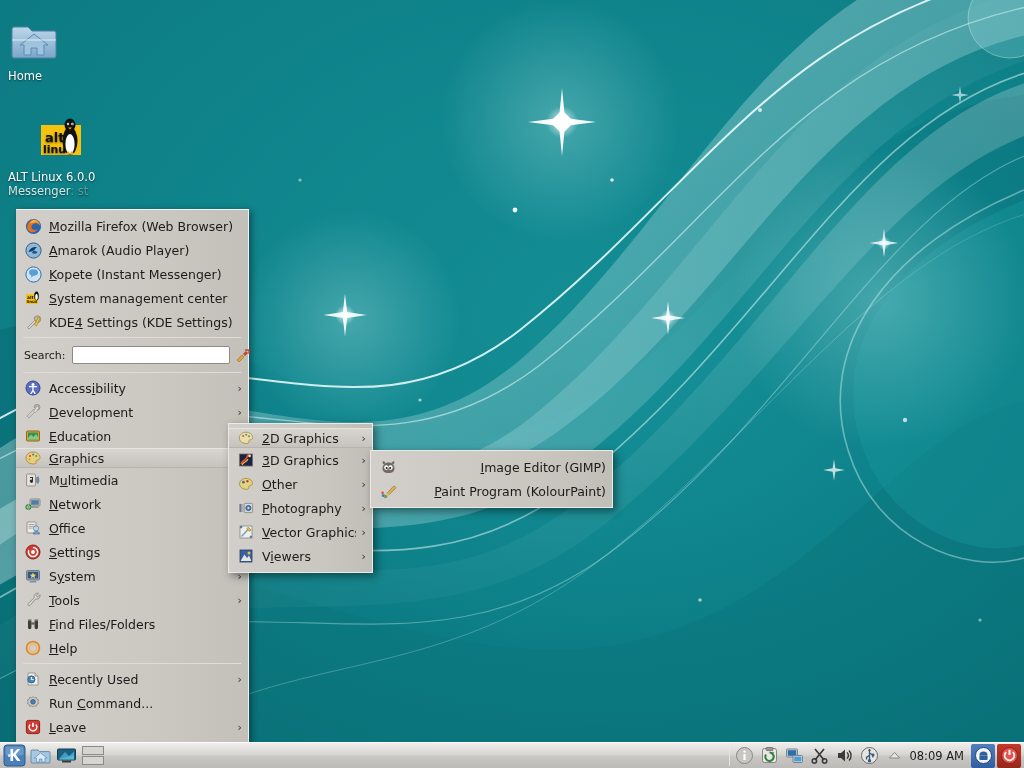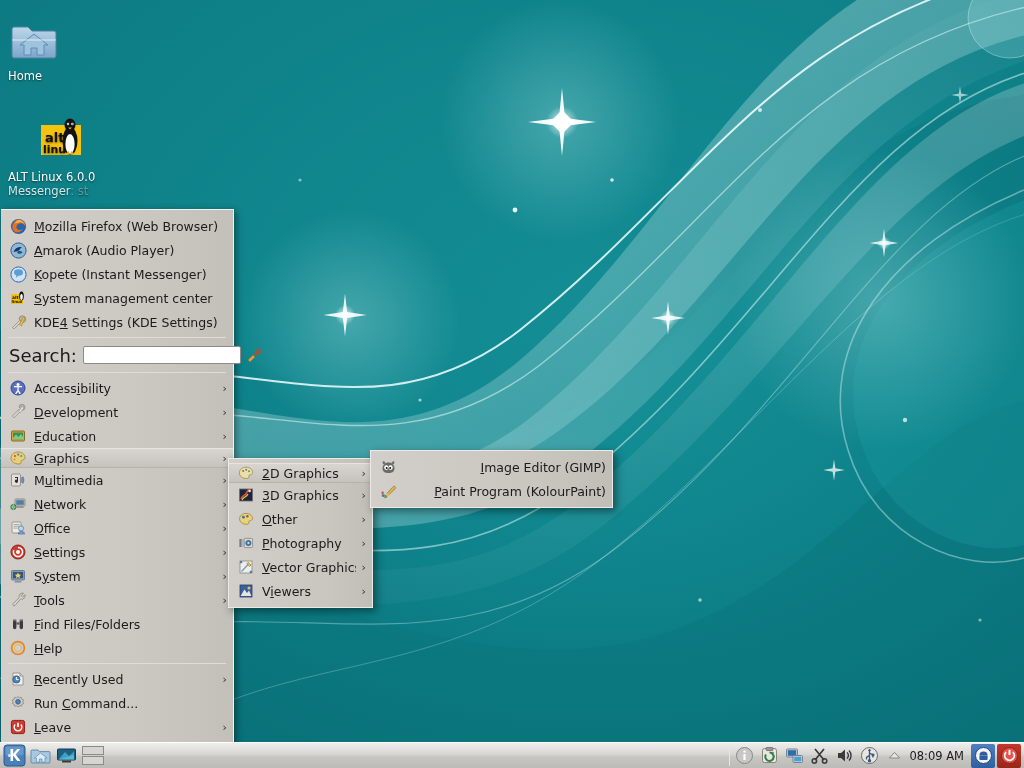--- a/index.html
+++ b/index.html
@@ -23,21 +23,21 @@
     text-shadow: 0 1px 2px rgba(0,0,0,.55);
   }
   .desk-icon .glyph { display: block; height: 52px; margin-bottom: 3px; }
   #icon-home { left: 8px; top: 14px; }
   #icon-alt  { left: 8px; top: 115px; }
   #icon-alt .sub { color: #cfe9ea; }
   #icon-alt .faint { color: rgba(190,220,222,.45); }
 
   
   #kmenu {
-    position: absolute; left: 1px; top: 209px; width: 233px;
+    position: absolute; left: 16px; top: 209px; width: 233px;
     background: linear-gradient(to right,#d2cec9 0%,#cbc7c1 60%,#c3bfb9 100%);
     border: 1px solid #f3f2f0;
     border-left: none;
     box-shadow: 2px 2px 7px rgba(0,0,0,.45);
     padding: 4px 0 4px 0;
     font-size: 12.5px; color: #1b1b1b;
   }
   .mi {
     display: flex; align-items: center; height: 24px;
     padding: 0 6px 0 8px; cursor: default; position: relative;
@@ -50,39 +50,39 @@
     background: linear-gradient(to bottom,#d8d5d1,#c6c2bc);
     border-top: 1px solid #e6e4e1; border-bottom: 1px solid #b6b2ac;
     height: 20px;
   }
   .sep { height: 1px; margin: 3px 7px; background: #b4b0aa;
          border-bottom: 1px solid #e0ddd9; }
   .u { text-decoration: underline; }
 
   
   #search-row { display: flex; align-items: center; height: 28px; padding: 0 6px 0 8px; }
-  #search-row .slabel { font-size: 18px; margin-right: 6px; }
+  #search-row .slabel { font-size: 11px; margin-right: 6px; }
   #search-input {
     flex: 1 1 auto; height: 18px; background: #fff;
     border: 1px solid #8e8a85; border-radius: 2px;
     font-size: 12px; padding: 0 3px; color: #111;
     font-family: "DejaVu Sans", "Liberation Sans", sans-serif;
   }
   #search-icon { width: 20px; height: 18px; margin-left: 4px;
                  display: flex; align-items: center; justify-content: center; }
 
   
   .submenu {
     position: absolute;
     background: linear-gradient(to right,#d2cec9 0%,#c9c5bf 70%,#c1bdb7 100%);
     border: 1px solid #eceae7;
     box-shadow: 3px 3px 8px rgba(0,0,0,.45);
     padding: 4px 0; font-size: 12.5px; color: #1b1b1b;
   }
-  #submenu-graphics { left: 228px; top: 458px; width: 145px; }
+  #submenu-graphics { left: 228px; top: 423px; width: 145px; }
   #submenu-2d       { left: 370px; top: 450px; width: 243px; text-align: right; }
   #submenu-2d .mi .ico { margin-right: 8px; }
 
   
   #taskbar {
     position: absolute; left: 0; bottom: 0; width: 1024px; height: 26px;
     background: linear-gradient(to bottom,#efeeec 0%,#d8d6d2 45%,#c9c7c3 55%,#bdbbb7 100%);
     border-top: 1px solid #ffffff;
     display: flex; align-items: center;
   }

